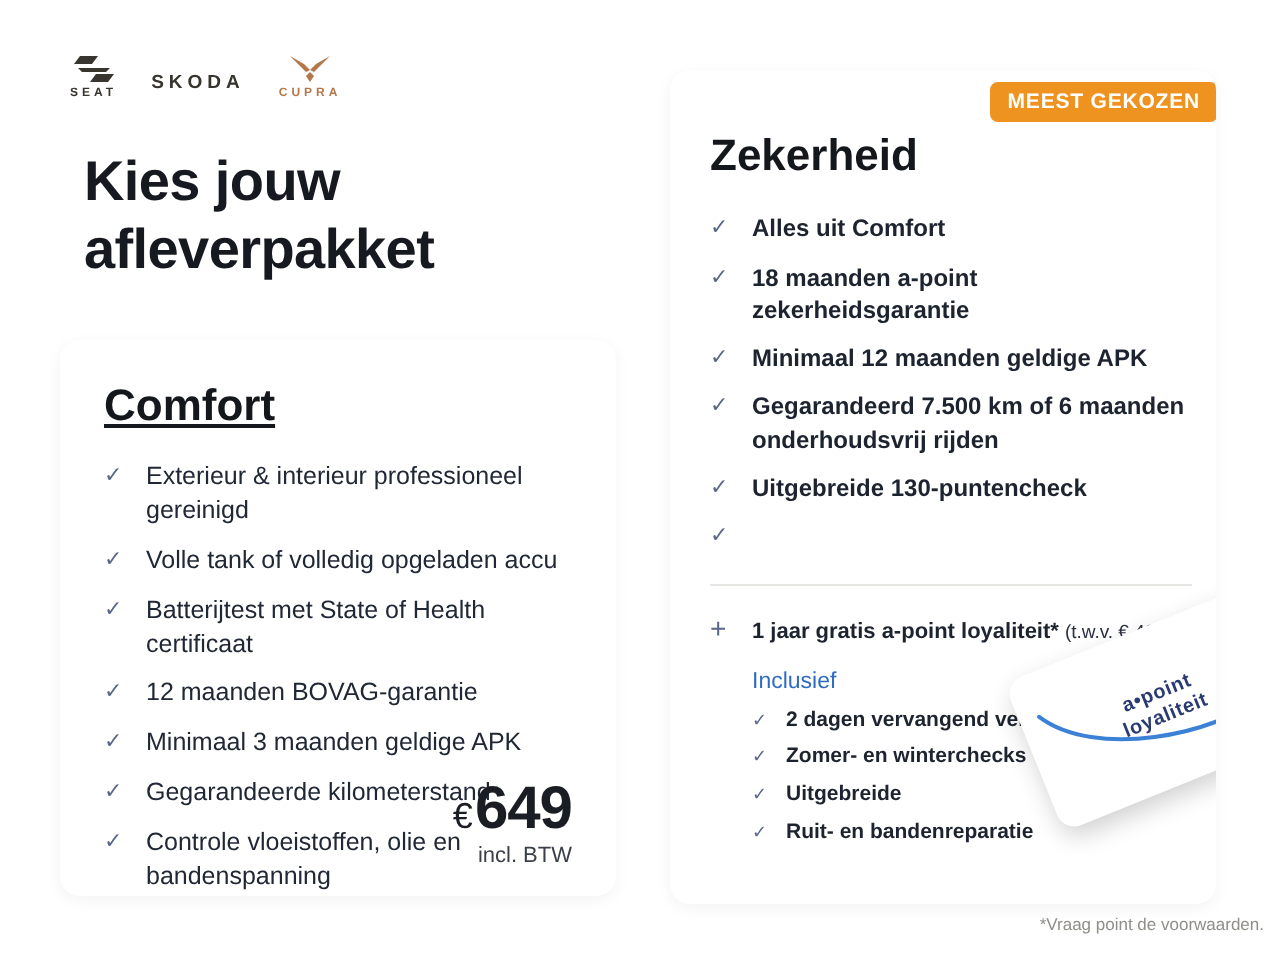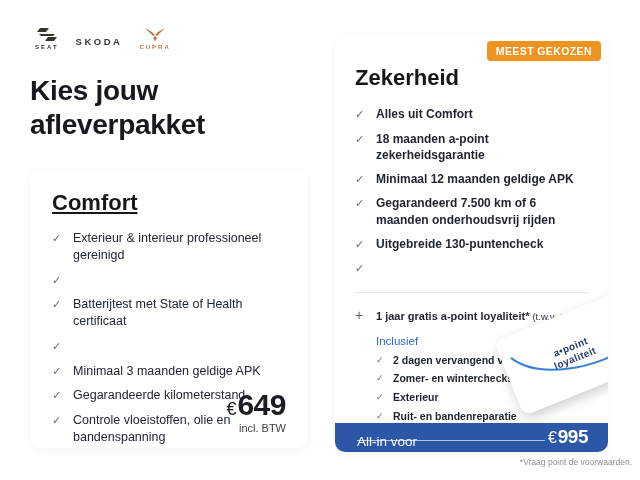--- a/index.html
+++ b/index.html
@@ -9,42 +9,42 @@
     -webkit-font-smoothing:antialiased;
   }
   
   .logos{position:absolute;left:35px;top:27px;display:flex;align-items:flex-start;gap:17px;}
   .logo{display:flex;flex-direction:column;align-items:center;gap:2px;}
   .logo .mark{display:block;}
   .logo .wordmark{font-size:6px;font-weight:700;letter-spacing:2px;color:#38352f;}
   .logo.skoda .wordmark{font-size:9.5px;letter-spacing:2.5px;margin-top:9px;}
   .logo.cupra .wordmark{color:#b5764a;}
   h1{
-    position:absolute;left:30px;top:74px;margin:0;
+    position:absolute;left:42px;top:74px;margin:0;
     font-size:28px;line-height:1.2;font-weight:700;color:#16191f;
     letter-spacing:-0.3px;white-space:pre-line;
   }
   
   .card{background:#fff;border-radius:10px;box-shadow:0 2px 8px rgba(0,0,0,0.05);box-sizing:border-box;}
   .card h2{margin:0;font-size:22px;font-weight:700;color:#14171c;}
   ul.features{list-style:none;margin:0;padding:0;display:flex;flex-direction:column;gap:8px;}
   ul.features li{display:flex;gap:9px;align-items:flex-start;}
   .check{color:#5b6788;font-size:11px;line-height:1.5;flex:0 0 12px;}
   .itxt{font-size:12.5px;line-height:1.35;color:#20273  5;color:#202735;}
   
   .comfort{position:absolute;left:30px;top:170px;width:278px;height:278px;padding:20px 22px;}
   .comfort h2{margin-bottom:14px;text-decoration:underline;}
   .price{position:absolute;right:22px;bottom:14px;text-align:right;color:#1a1d24;}
   .price .row{display:flex;align-items:baseline;justify-content:flex-end;gap:1px;}
   .price .cur{font-size:18px;font-weight:400;}
   .price .amt{font-size:30px;font-weight:700;letter-spacing:-0.5px;}
   .price .note{font-size:11px;color:#3a3f49;margin-top:0px;}
   
   .zekerheid{position:absolute;left:335px;top:35px;width:273px;height:417px;
-    display:flex;flex-direction:column;overflow:hidden;padding:0;}
+    display:flex;overflow:hidden;padding:0;}
   .zk-body{position:relative;flex:1;padding:18px 20px 0;}
   .badge{position:absolute;top:6px;right:7px;background:#ef9320;color:#fff;
     font-size:10.5px;font-weight:700;letter-spacing:0.4px;padding:4px 9px;border-radius:4px;}
   .zekerheid h2{margin:12px 0 15px;}
   .zekerheid .itxt{font-size:12px;font-weight:600;color:#1d2430;}
   .divider{border:none;border-top:1px solid #e6e6e2;margin:15px 0 13px;}
   .loyalty-row{display:flex;gap:9px;align-items:baseline;white-space:nowrap;}
   .plus{color:#5b6788;font-size:14px;font-weight:400;flex:0 0 12px;line-height:1;}
   .loyalty-title{font-size:11px;font-weight:700;color:#1d2430;}
   .loyalty-value{font-size:9.5px;color:#2a3040;margin-left:3px;}
@@ -107,29 +107,31 @@
     <h2>Comfort</h2>
     <ul class="features">
 
         <li>
           <span class="check">✓</span>
           <span class="itxt">Exterieur &amp; interieur professioneel gereinigd</span>
         </li>
 
         <li>
           <span class="check">✓</span>
+          <span class="itxt">Volle tank of volledig opgeladen accu</span>
         </li>
 
         <li>
           <span class="check">✓</span>
           <span class="itxt">Batterijtest met State of Health certificaat</span>
         </li>
 
         <li>
           <span class="check">✓</span>
+          <span class="itxt">12 maanden BOVAG-garantie</span>
         </li>
 
         <li>
           <span class="check">✓</span>
           <span class="itxt">Minimaal 3 maanden geldige APK</span>
         </li>
 
         <li>
           <span class="check">✓</span>
           <span class="itxt">Gegarandeerde kilometerstand</span>
@@ -199,21 +201,21 @@
             <span class="stxt">2 dagen vervangend vervoer</span>
           </li>
 
           <li>
             <span class="check">✓</span>
             <span class="stxt">Zomer- en winterchecks</span>
           </li>
 
           <li>
             <span class="check">✓</span>
-            <span class="stxt">Exterieur</span>
+            <span class="stxt">Uitgebreide</span>
           </li>
 
           <li>
             <span class="check">✓</span>
             <span class="stxt">Ruit- en bandenreparatie</span>
           </li>
         </ul>
       <div class="loyal-card">
         <svg viewBox="0 0 138 80">
           <path d="M10,22 C28,52 88,64 120,54" fill="none" stroke="#3b82d6" stroke-width="2" stroke-linecap="round"></path>

